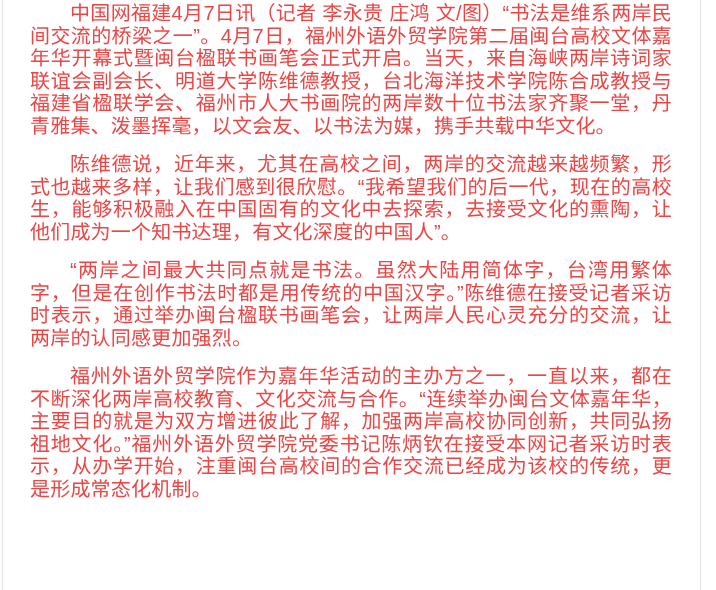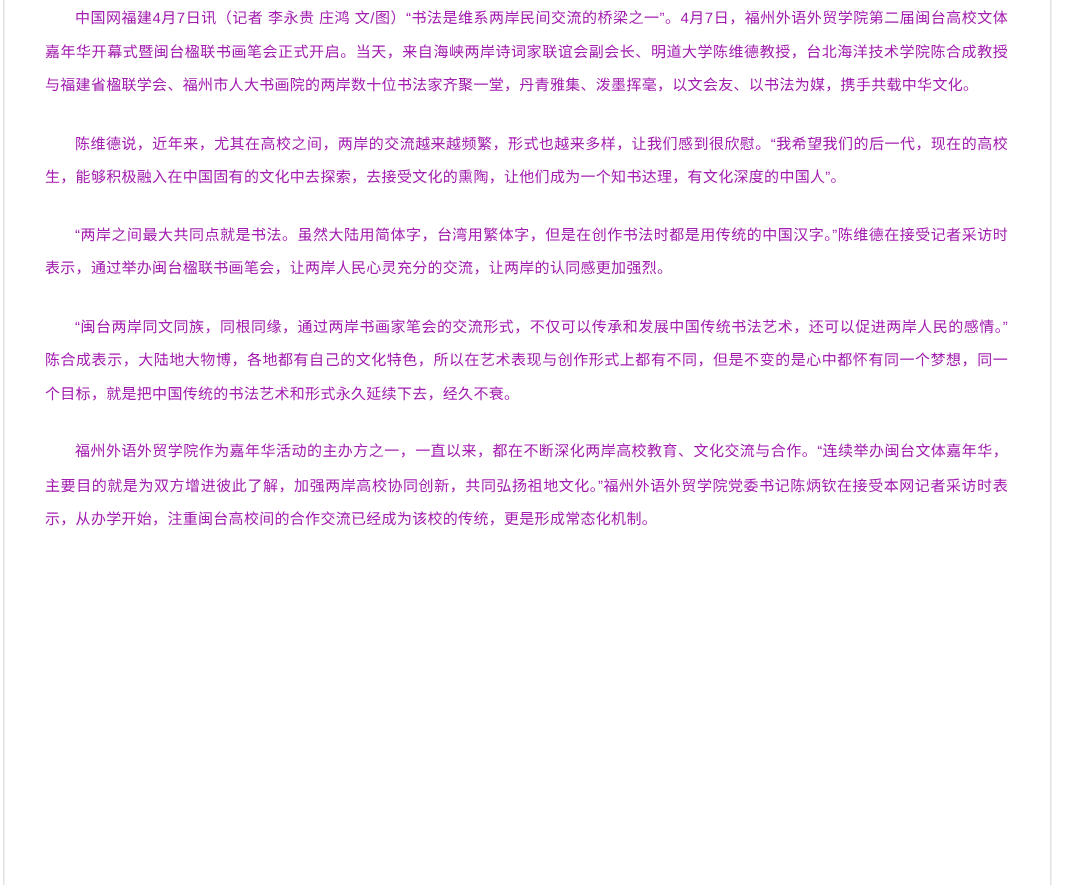--- a/index.html
+++ b/index.html
@@ -20,33 +20,32 @@
     margin-left: 2px;
     width: 699px;
     min-height: 590px;
     border-left: 1px solid #e2e2e2;
     border-right: 1px solid #e2e2e2;
     padding: 2px 28px 0 27px;
     background: #ffffff;
   }
   .para {
     margin: 0 0 16px 0;
-    font-size: 10px;
+    font-size: 20px;
     line-height: 22.5px;
-    color: #a21caf;
+    color: #ef4444;
     text-align: justify;
     text-indent: 2em;
     letter-spacing: 0.2px;
     word-break: break-all;
   }
 </style>
 </head>
 <body>
 
 <div class="page">
   <div class="article">
     <p class="para">中国网福建4月7日讯（记者 李永贵 庄鸿 文/图）“书法是维系两岸民间交流的桥梁之一”。4月7日，福州外语外贸学院第二届闽台高校文体嘉年华开幕式暨闽台楹联书画笔会正式开启。当天，来自海峡两岸诗词家联谊会副会长、明道大学陈维德教授，台北海洋技术学院陈合成教授与福建省楹联学会、福州市人大书画院的两岸数十位书法家齐聚一堂，丹青雅集、泼墨挥毫，以文会友、以书法为媒，携手共载中华文化。</p>
     <p class="para">陈维德说，近年来，尤其在高校之间，两岸的交流越来越频繁，形式也越来多样，让我们感到很欣慰。“我希望我们的后一代，现在的高校生，能够积极融入在中国固有的文化中去探索，去接受文化的熏陶，让他们成为一个知书达理，有文化深度的中国人”。</p>
     <p class="para">“两岸之间最大共同点就是书法。虽然大陆用简体字，台湾用繁体字，但是在创作书法时都是用传统的中国汉字。”陈维德在接受记者采访时表示，通过举办闽台楹联书画笔会，让两岸人民心灵充分的交流，让两岸的认同感更加强烈。</p>
-    <p class="para">“闽台两岸同文同族，同根同缘，通过两岸书画家笔会的交流形式，不仅可以传承和发展中国传统书法艺术，还可以促进两岸人民的感情。”陈合成表示，大陆地大物博，各地都有自己的文化特色，所以在艺术表现与创作形式上都有不同，但是不变的是心中都怀有同一个梦想，同一个目标，就是把中国传统的书法艺术和形式永久延续下去，经久不衰。</p>
     <p class="para">福州外语外贸学院作为嘉年华活动的主办方之一，一直以来，都在不断深化两岸高校教育、文化交流与合作。“连续举办闽台文体嘉年华，主要目的就是为双方增进彼此了解，加强两岸高校协同创新，共同弘扬祖地文化。”福州外语外贸学院党委书记陈炳钦在接受本网记者采访时表示，从办学开始，注重闽台高校间的合作交流已经成为该校的传统，更是形成常态化机制。</p>
   </div>
 </div>
 
 </body></html>

